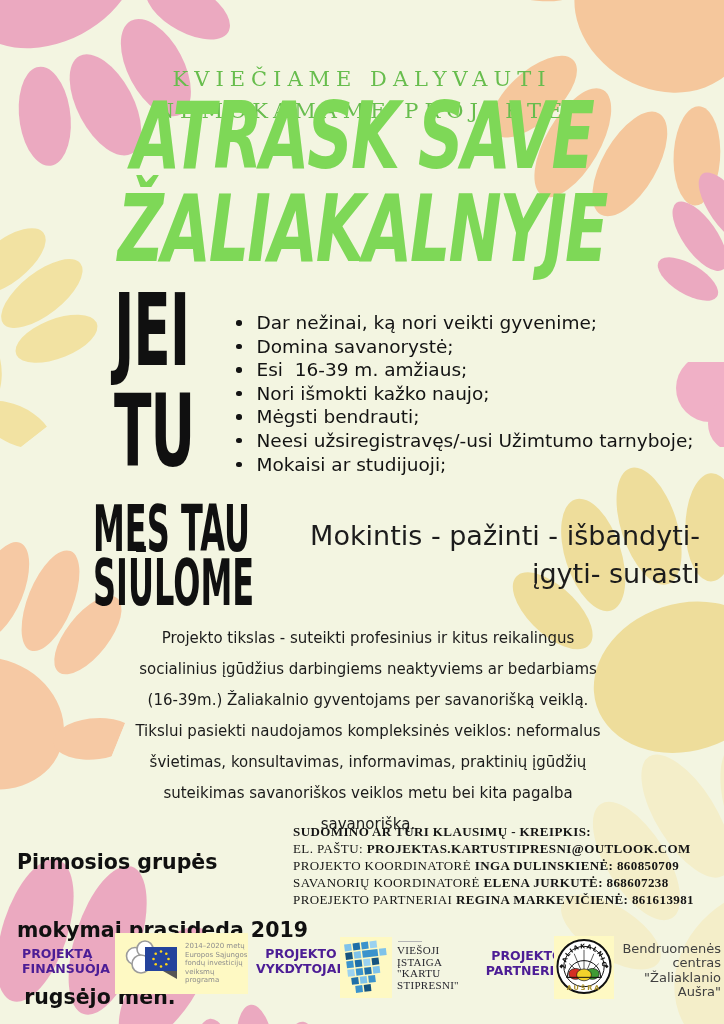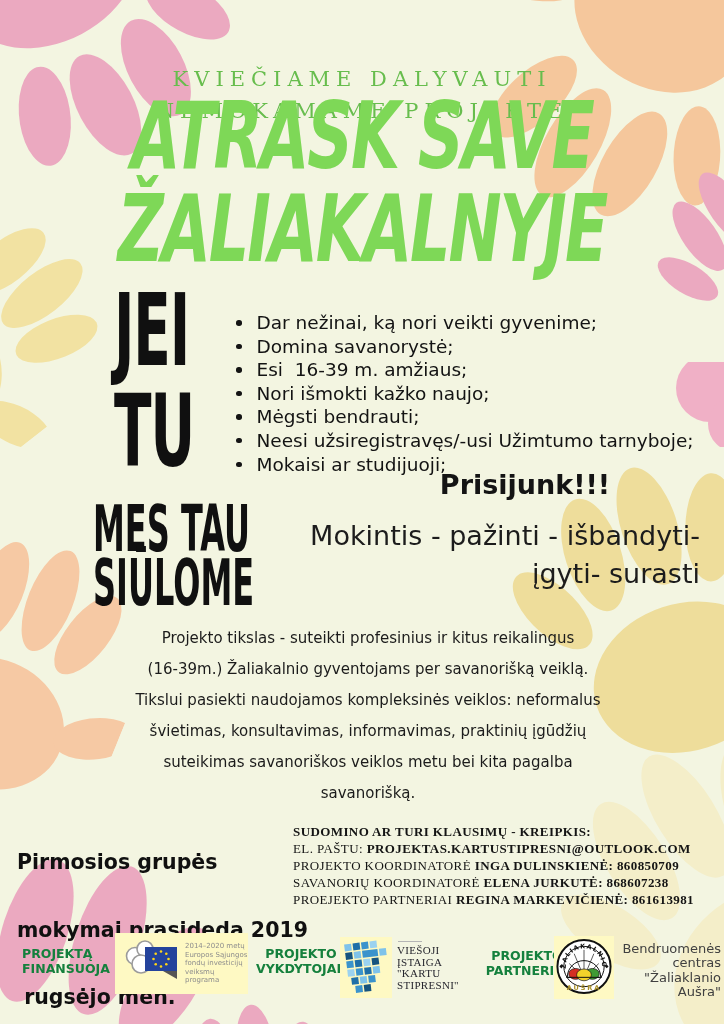--- a/index.html
+++ b/index.html
@@ -45,21 +45,21 @@
     font-size:15px;line-height:31px;color:#1b1b1b;}
   
   .schedule{position:absolute;left:17px;top:806px;width:260px;font-weight:bold;
     font-size:20.5px;line-height:22.5px;color:#101010;white-space:pre;}
   
   .contact{position:absolute;left:293px;top:823px;width:404px;
     font-family:"Liberation Serif",serif;font-size:13px;line-height:17px;
     color:#141414;letter-spacing:0.4px;}
   .contact b{font-weight:bold;}
   
-  .flabel{position:absolute;font-weight:bold;font-size:12.5px;line-height:15px;color:#15803d;}
+  .flabel{position:absolute;font-weight:bold;font-size:12.5px;line-height:15px;color:#4c1d95;}
   .funder{left:22px;top:946px;width:92px;}
   .executor{left:256px;top:946px;width:90px;text-align:center;}
   .partnerlbl{left:484px;top:948px;width:86px;text-align:center;}
   .whitebox{position:absolute;background:#fef9c3;}
   .eu-box{left:115px;top:933px;width:133px;height:61px;}
   .eu-text{position:absolute;left:70px;top:9px;font-size:7px;line-height:8.6px;color:#8d8d8d;}
   .mosaic-box{left:340px;top:937px;width:52px;height:61px;}
   .kartu{position:absolute;left:397px;top:941px;font-family:"Liberation Serif",serif;
     font-size:11px;line-height:11.6px;color:#26262e;letter-spacing:0.3px;}
   .kartu .rule{width:24px;height:3px;border-top:1px solid #b5b5b5;margin-left:1px;}
@@ -145,34 +145,34 @@
         <span>Mėgsti bendrauti;</span>
       </li>
     <li>
         <span>Neesi užsiregistravęs/-usi Užimtumo tarnyboje;</span>
       </li>
     <li>
         <span>Mokaisi ar studijuoji;</span>
       </li>
   </ul>
 
-  <div class="prisijunk">Prisijunk!!!</div>
 
   <div class="mestau">
     <div>MES TAU</div>
     <div>SIŪLOME</div>
   </div>
 
   <div class="offer">
     <div>Mokintis - pažinti - išbandyti-</div>
     <div>įgyti- surasti</div>
   </div>
 
   <div class="about">
     <div>Projekto tikslas - suteikti profesinius ir kitus reikalingus</div>
+    <div>socialinius įgūdžius darbingiems neaktyviems ar bedarbiams</div>
     <div>(16-39m.) Žaliakalnio gyventojams per savanorišką veiklą.</div>
     <div>Tikslui pasiekti naudojamos kompleksinės veiklos: neformalus</div>
     <div>švietimas, konsultavimas, informavimas, praktinių įgūdžių</div>
     <div>suteikimas savanoriškos veiklos metu bei kita pagalba</div>
     <div>savanorišką.</div>
   </div>
 
   <div class="schedule">
     <div>Pirmosios grupės</div>
     <div>mokymai prasideda 2019</div>

